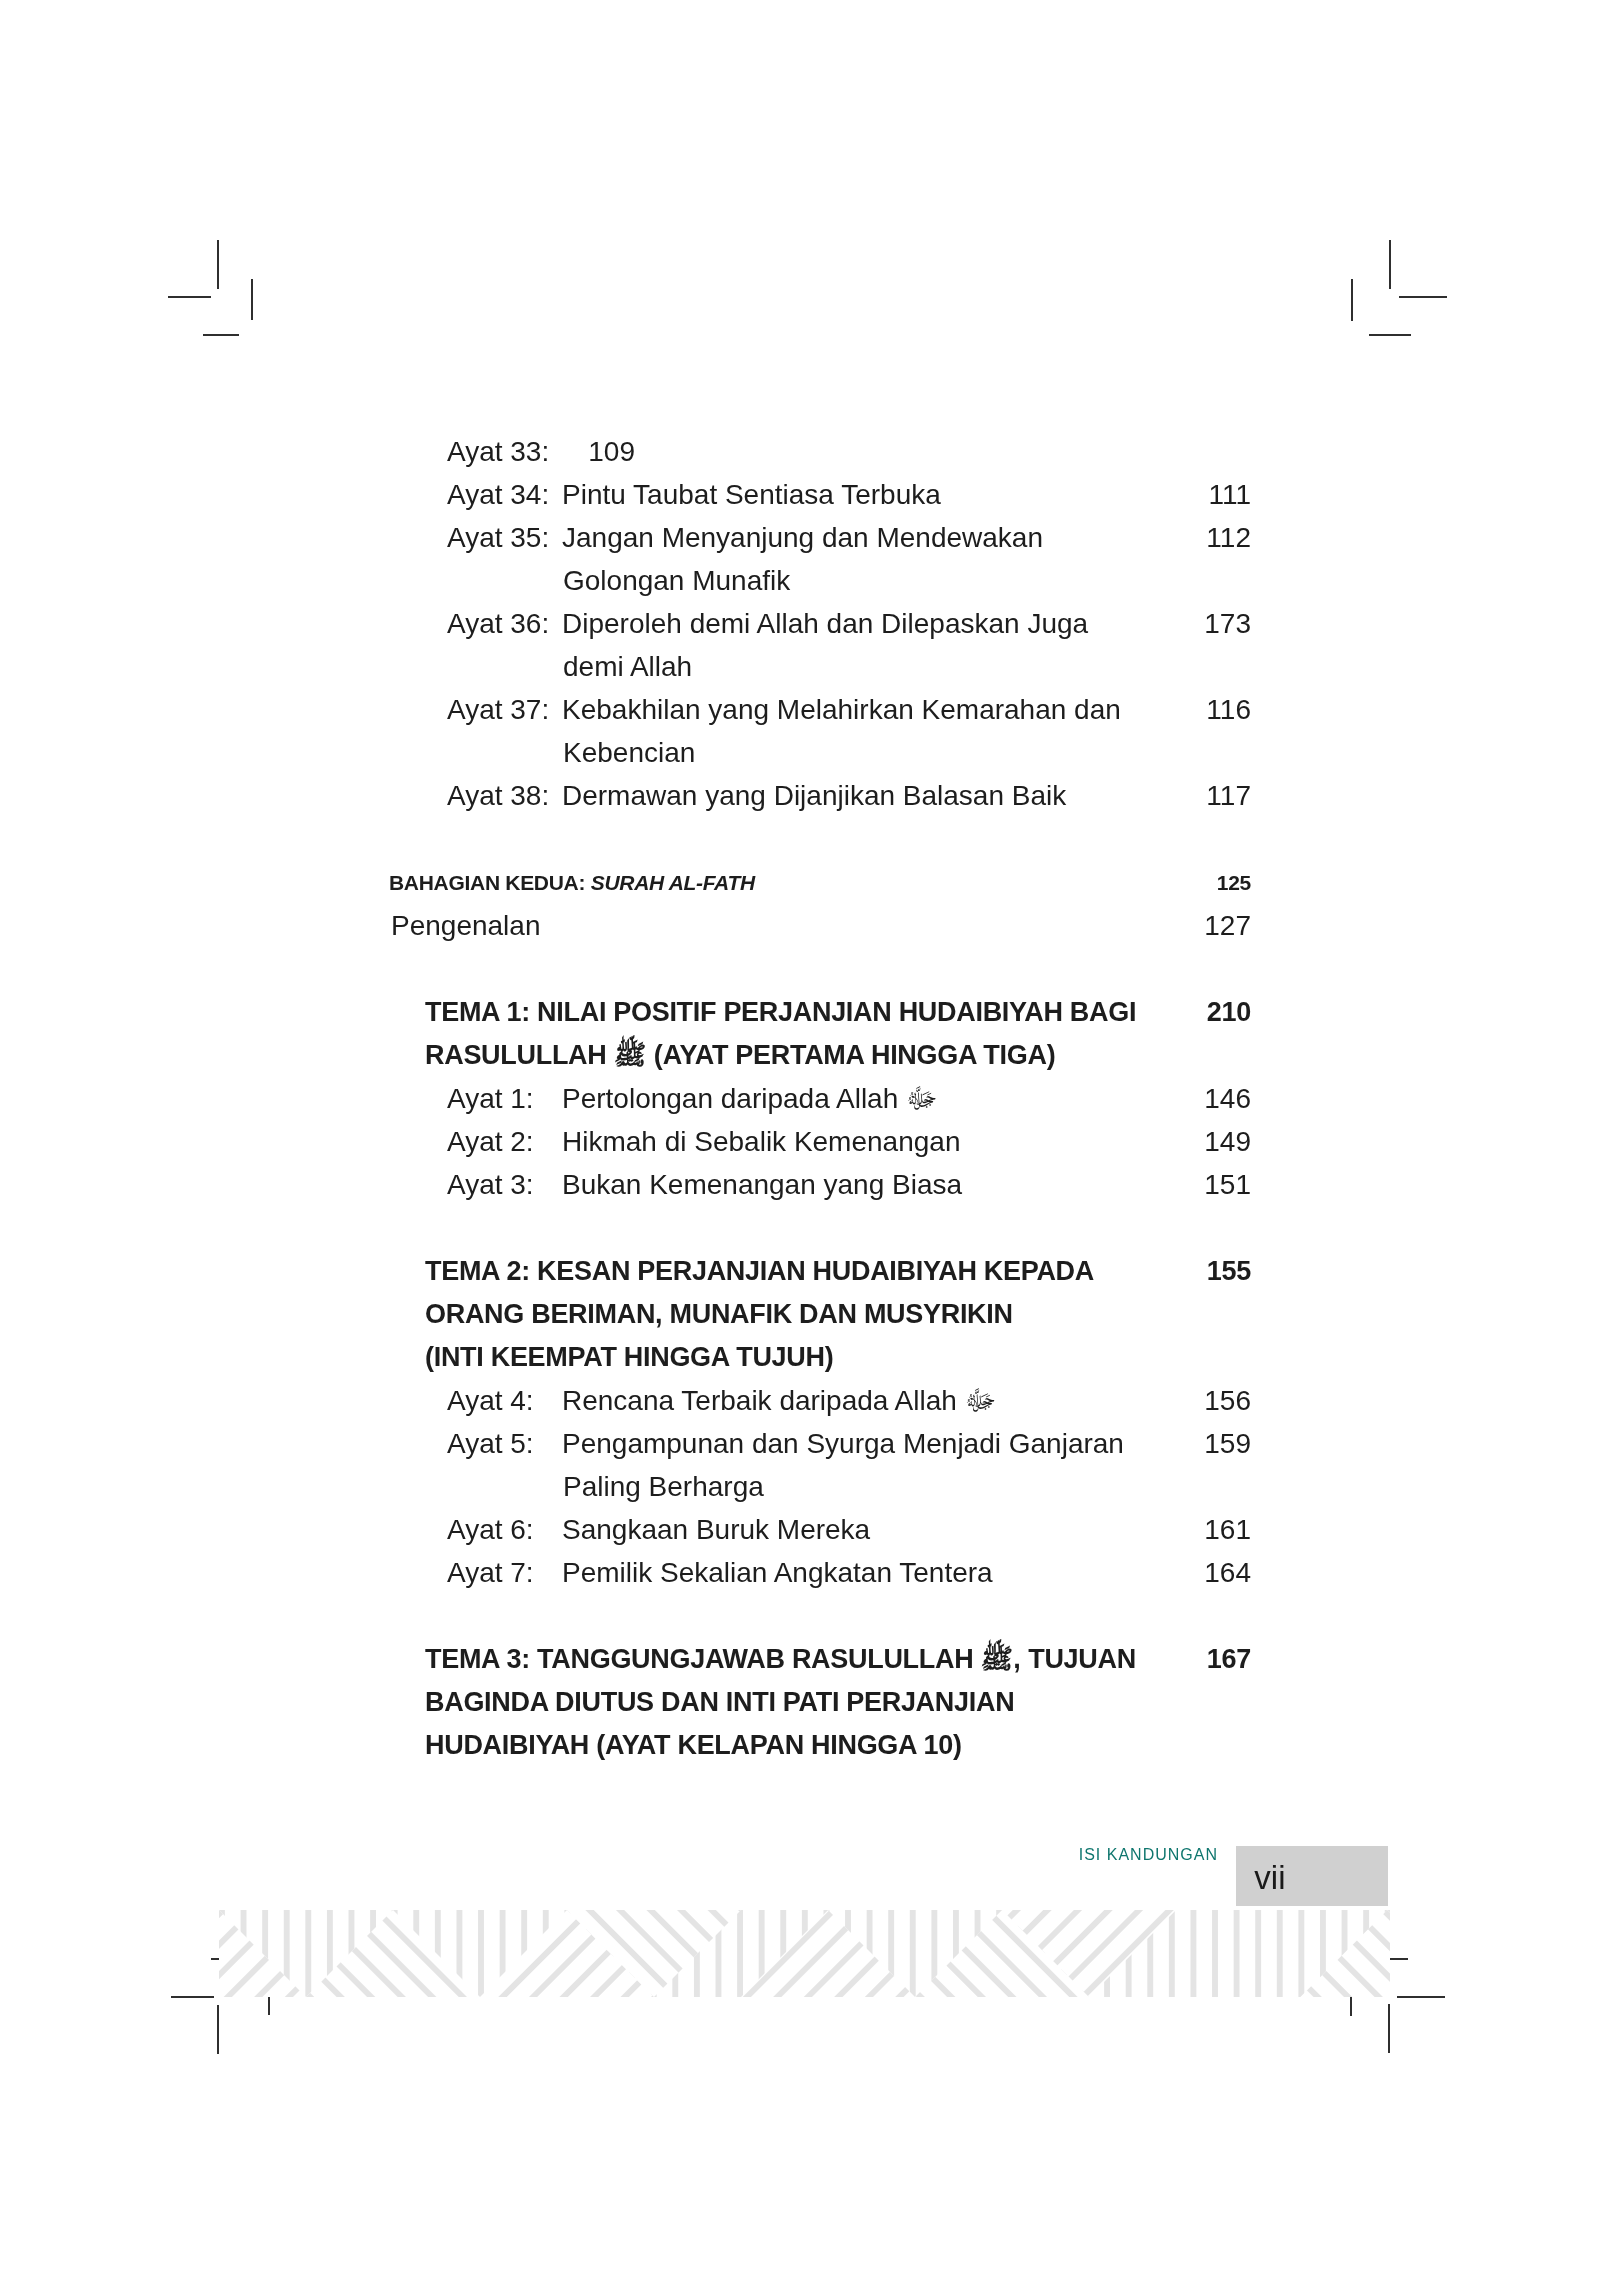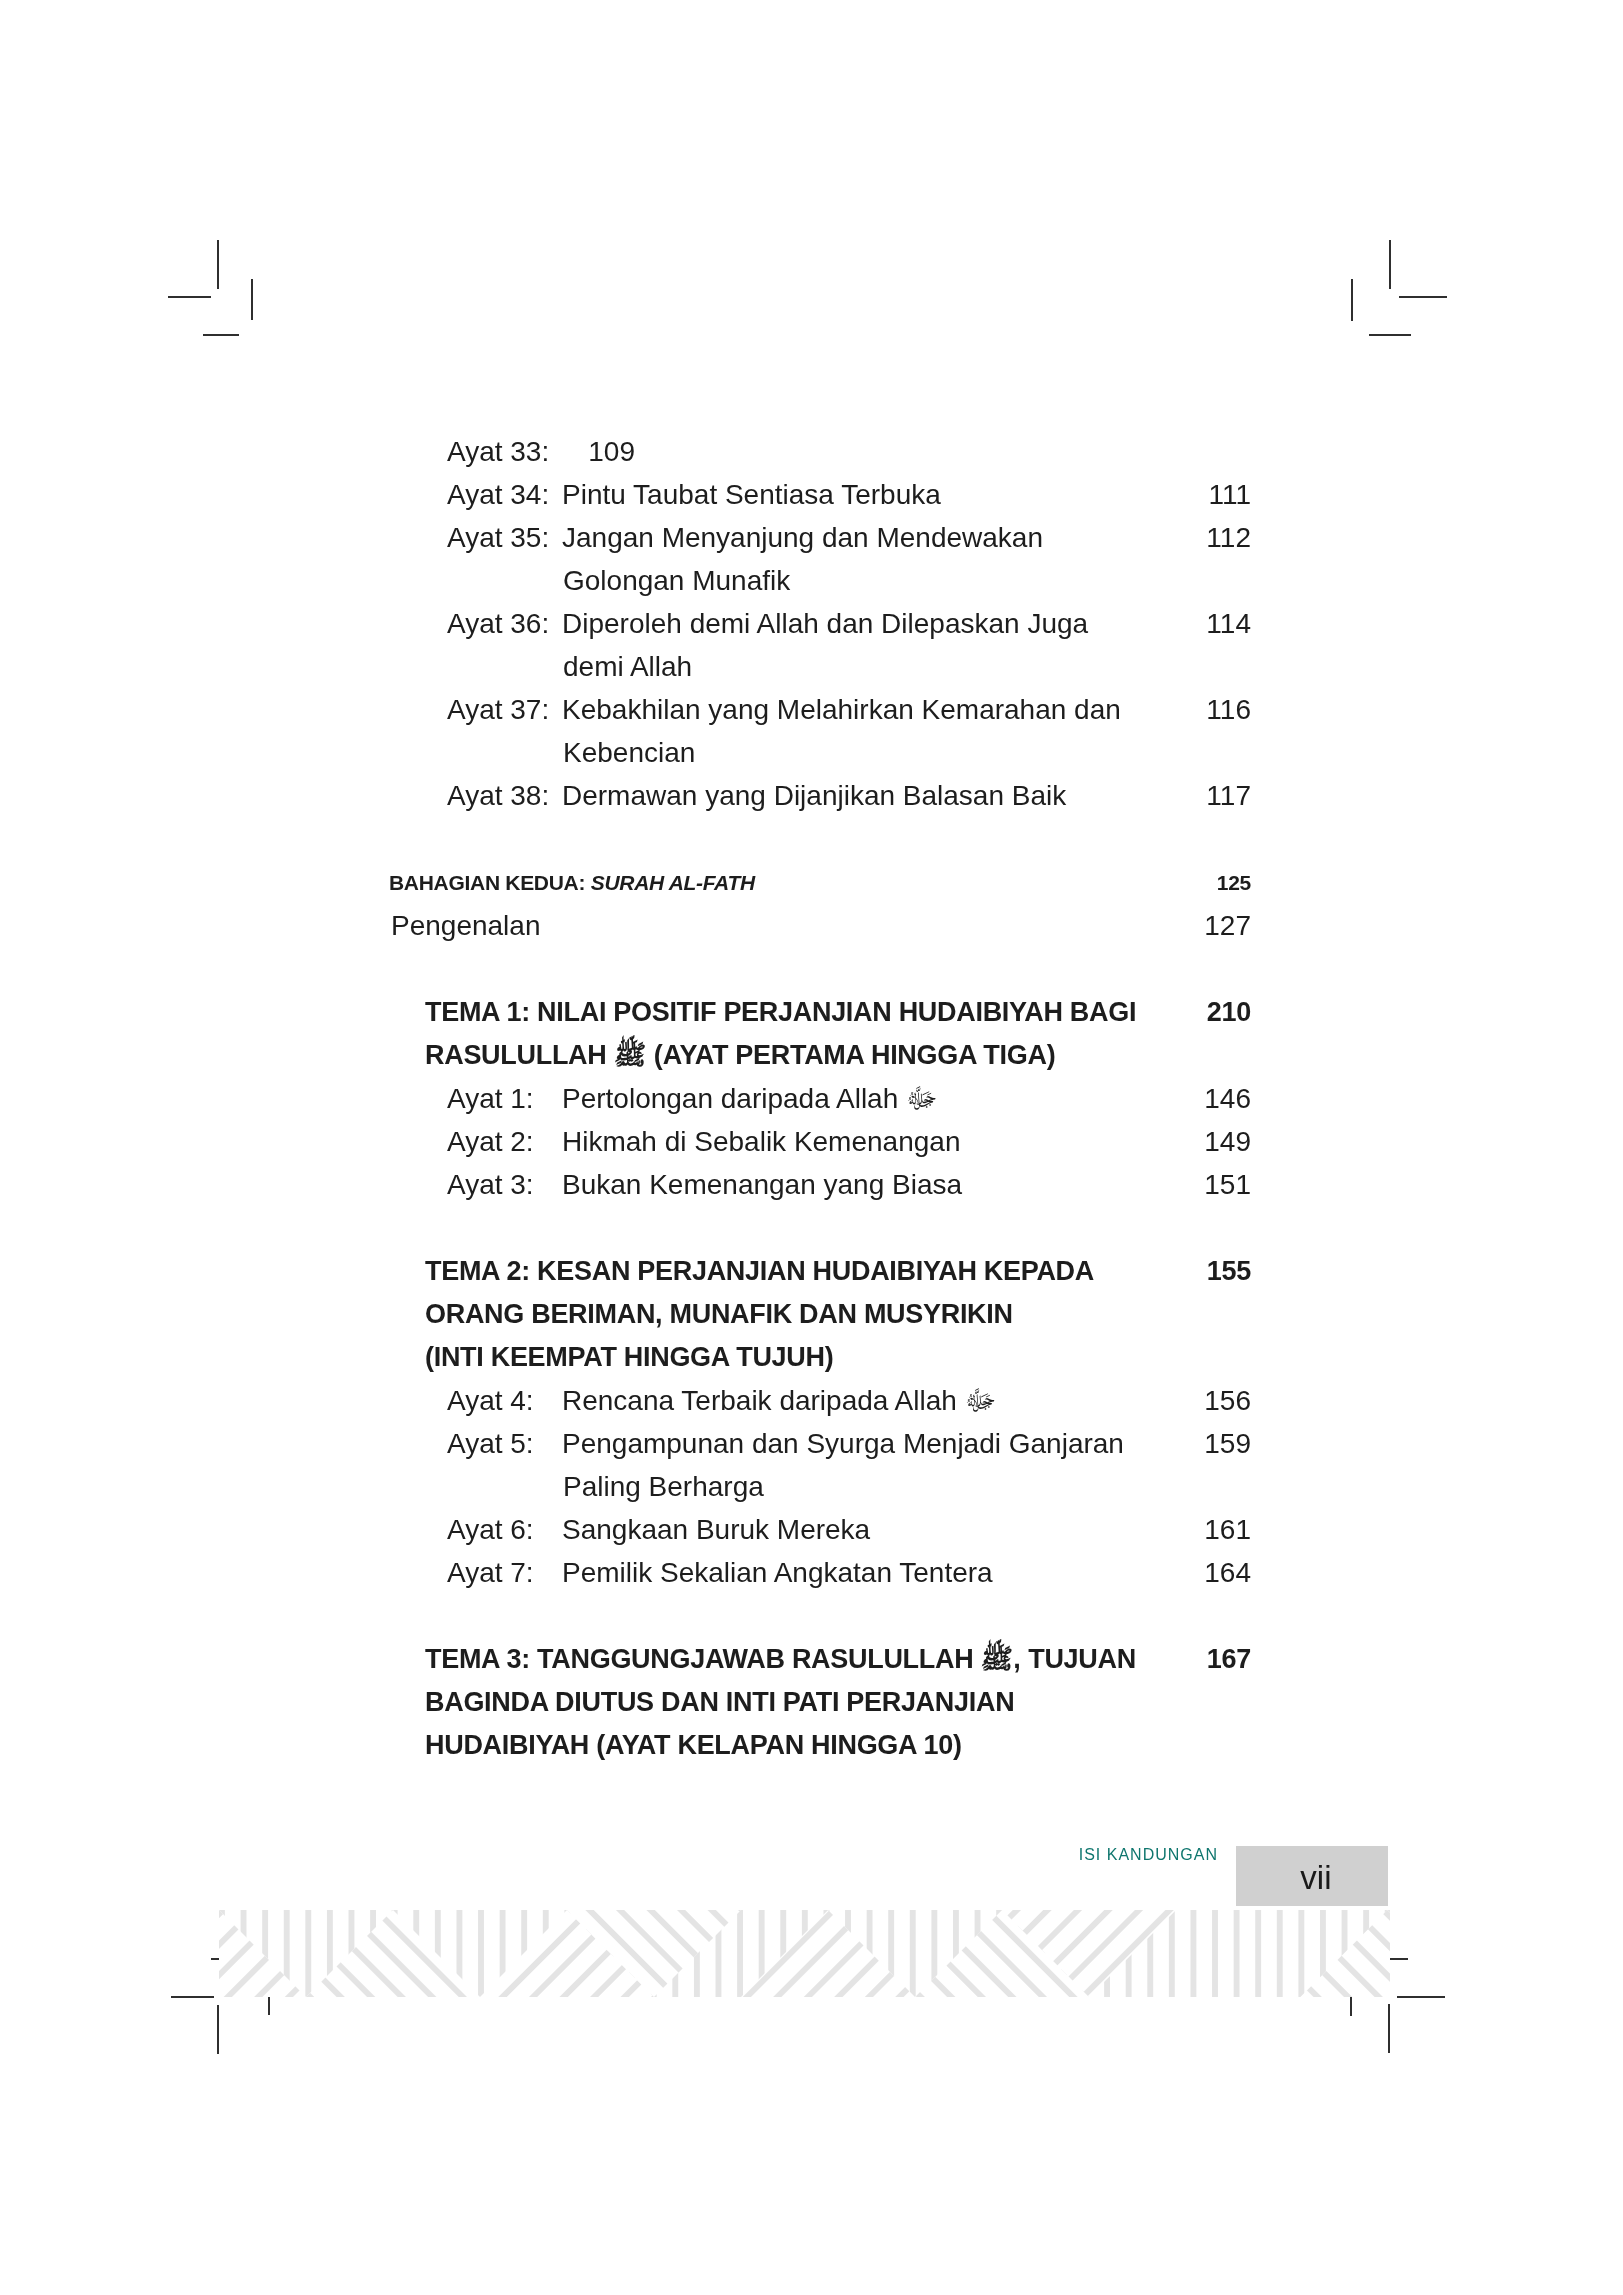--- a/index.html
+++ b/index.html
@@ -25,21 +25,21 @@
   .tema .l1{display:flex;align-items:flex-start;}
   .tema .t{flex:1 1 auto;white-space:nowrap;}
   .tema .sub{white-space:nowrap;}
   .gap{margin-top:44px;}
 
   
   .footer-label{position:absolute;top:1840px;right:405px;font-size:16px;line-height:29px;
                 letter-spacing:1px;color:#0f766e;white-space:nowrap;}
   .folio-box{position:absolute;left:1236px;top:1846px;width:152px;height:60px;
              background:#d0d0d0;display:flex;align-items:center;}
-  .folio-box span{font-size:33px;color:#1a1a1a;padding-left:18.3px;padding-top:3.9px;line-height:1;margin-left:46px;}
+  .folio-box span{font-size:33px;color:#1a1a1a;padding-left:18.3px;padding-top:3.9px;line-height:1;}
 
   
   .band{position:absolute;left:219px;top:1910px;width:1171px;height:87px;display:block;}
 </style>
 </head>
 <body>
 
 <div class="page">
 
   <div class="cm" style="left:217px;top:240px;width:2px;height:49px;"></div>
@@ -74,21 +74,21 @@
       </div>
       <div class="entry ayat">
         <span class="lbl">Ayat 35:</span>
         <span class="ttl">Jangan Menyanjung dan Mendewakan</span>
         <span class="num">112</span>
       </div>
       <div class="cont-line">Golongan Munafik</div>
       <div class="entry ayat">
         <span class="lbl">Ayat 36:</span>
         <span class="ttl">Diperoleh demi Allah dan Dilepaskan Juga</span>
-        <span class="num">114</span>
+        <span class="num">173</span>
       </div>
       <div class="cont-line">demi Allah</div>
       <div class="entry ayat">
         <span class="lbl">Ayat 37:</span>
         <span class="ttl">Kebakhilan yang Melahirkan Kemarahan dan</span>
         <span class="num">116</span>
       </div>
       <div class="cont-line">Kebencian</div>
       <div class="entry ayat">
         <span class="lbl">Ayat 38:</span>

